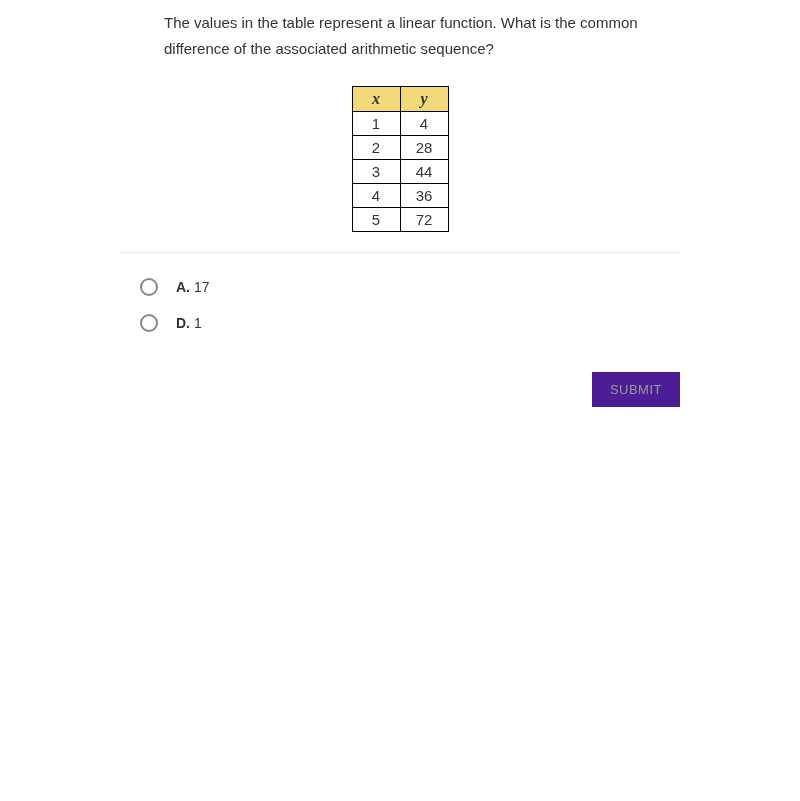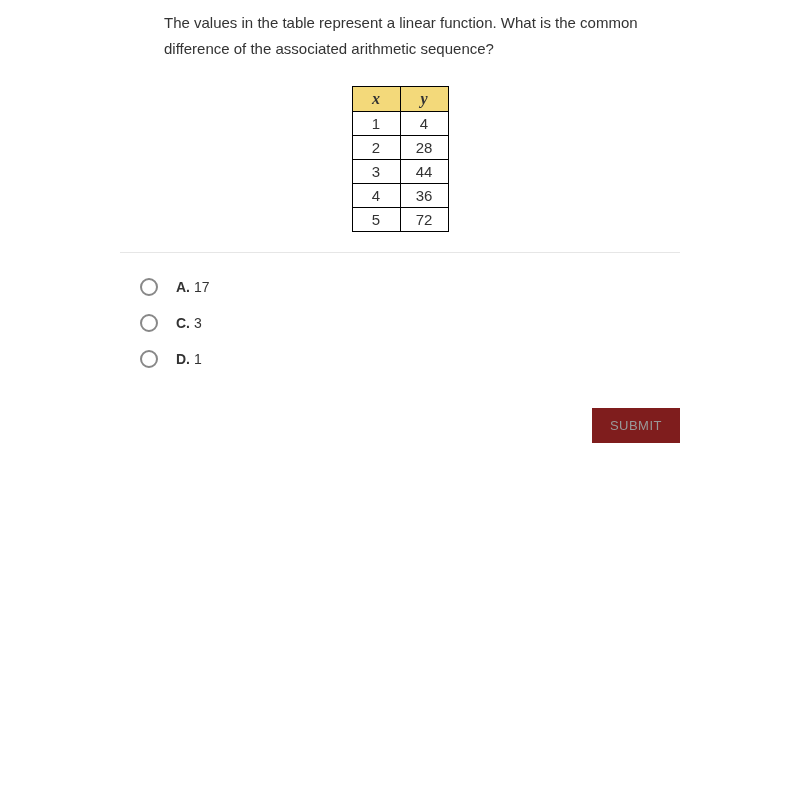--- a/index.html
+++ b/index.html
@@ -80,21 +80,21 @@
       font-weight: bold;
       margin-right: 4px;
     }
     .submit-wrapper {
       display: flex;
       justify-content: flex-end;
       margin-top: 40px;
       padding-right: 0;
     }
     .submit-btn {
-      background: #7f1d1d;
+      background: #4c1d95;
       color: #999;
       border: none;
       padding: 10px 18px;
       font-size: 13px;
       letter-spacing: 0.5px;
       cursor: pointer;
       font-family: Arial, Helvetica, sans-serif;
     }
   </style>
 </head>
@@ -141,26 +141,20 @@
   <div class="options">
     <div class="option">
       <span class="radio-circle"></span>
       <span class="option-label">
         <span class="letter">A.</span><span>17</span>
       </span>
     </div>
     <div class="option">
       <span class="radio-circle"></span>
       <span class="option-label">
-        <span class="letter">C.</span><span>3</span>
-      </span>
-    </div>
-    <div class="option">
-      <span class="radio-circle"></span>
-      <span class="option-label">
         <span class="letter">D.</span><span>1</span>
       </span>
     </div>
   </div>
 
   <div class="submit-wrapper">
     <button class="submit-btn">SUBMIT</button>
   </div>
 </div>
 

